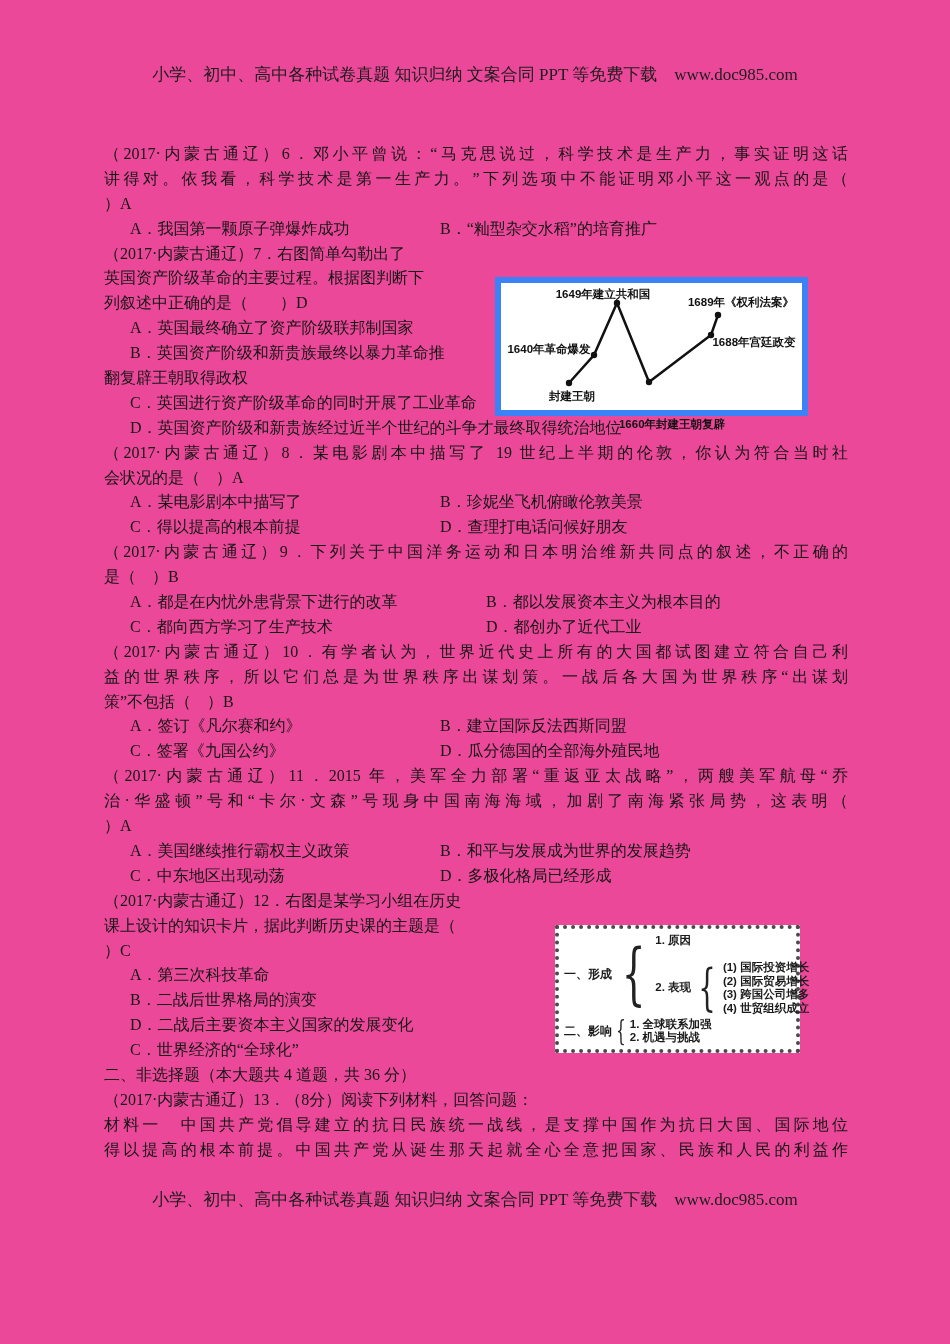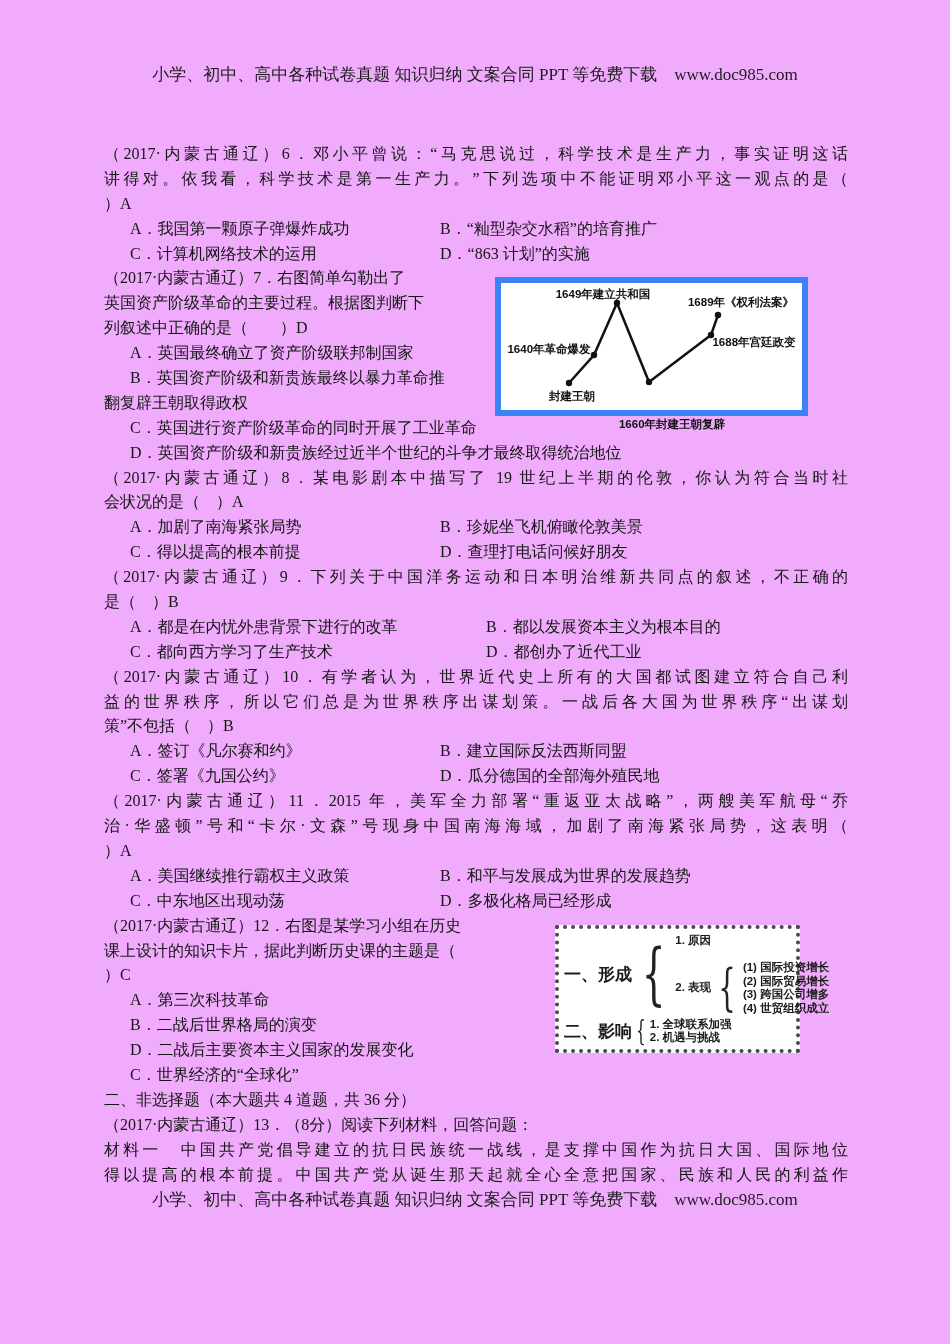--- a/index.html
+++ b/index.html
@@ -1,16 +1,16 @@
 <!DOCTYPE html>
 <html><head>
 <meta charset="utf-8">
 <style>
   html,body{margin:0;padding:0;background:#ffffff;}
-  .page{position:relative;width:950px;height:1344px;background:#f0abfc;overflow:hidden;
+  .page{position:relative;width:950px;height:1344px;background:#ec4899;overflow:hidden;
         font-family:"Liberation Serif","DejaVu Serif",serif;color:#161616;}
   .notice{position:absolute;left:0;width:100%;text-align:center;font-size:17px;
           white-space:pre;color:#1c1c1c;}
   .header-notice{top:63px;}
   .footer-notice{top:1188px;}
   .content{position:absolute;left:104px;top:142px;width:744px;}
   .ln{height:24.9px;line-height:24.9px;font-size:16px;white-space:pre;overflow:hidden;}
   .just{white-space:normal;text-align:justify;text-align-last:justify;}
   .opt{padding-left:26px;}
   .cols{display:flex;}
@@ -21,21 +21,21 @@
        border:6px solid #3b82f6;background:#fff;}
   .rev svg{position:absolute;left:0;top:0;}
   .rev .lbl{position:absolute;transform:translate(-50%,-50%);font-size:11.5px;font-weight:bold;
             white-space:nowrap;font-family:"Liberation Sans","DejaVu Sans",sans-serif;color:#111;}
   
   .card{position:absolute;left:555px;top:925px;width:245px;height:128px;box-sizing:border-box;
         border:4px dotted #4a4a4a;background:#fff;padding:2px 5px;
         display:flex;flex-direction:column;justify-content:space-evenly;
         font-family:"Liberation Sans","DejaVu Sans",sans-serif;font-weight:bold;color:#1b1b1b;}
   .card .row{display:flex;align-items:center;}
-  .card .t{font-size:17px;white-space:nowrap;text-align:right;}
+  .card .t{font-size:12px;white-space:nowrap;text-align:right;}
   .card .it{font-size:11.5px;line-height:13.5px;white-space:nowrap;}
   .brace{font-family:"DejaVu Serif",serif;font-weight:400;line-height:.8;display:inline-block;
          transform:scaleX(.55);color:#222;}
   .b1{font-size:68px;}
   .b2{font-size:50px;}
   .b3{font-size:28px;}
   .card .colbox{display:flex;flex-direction:column;justify-content:center;}
   .mb2{margin-bottom:14px;}
 </style>
 </head>
@@ -46,36 +46,32 @@
   <div class="notice header-notice">小学、初中、高中各种试卷真题 知识归纳 文案合同 PPT 等免费下载　www.doc985.com</div>
 
   <div class="content">
     <div class="ln just">（2017·内蒙古通辽）6．邓小平曾说：“马克思说过，科学技术是生产力，事实证明这话</div>
     <div class="ln just">讲得对。依我看，科学技术是第一生产力。”下列选项中不能证明邓小平这一观点的是（</div>
     <div class="ln">）A</div>
     <div class="ln opt cols">
       <span class="c1">A．我国第一颗原子弹爆炸成功</span>
       <span class="c2">B．“籼型杂交水稻”的培育推广</span>
     </div>
-    <div class="ln opt cols">
-      <span class="c1">C．计算机网络技术的运用</span>
-      <span class="c2">D．“863 计划”的实施</span>
-    </div>
     <div class="ln">（2017·内蒙古通辽）7．右图简单勾勒出了</div>
     <div class="ln">英国资产阶级革命的主要过程。根据图判断下</div>
     <div class="ln">列叙述中正确的是（　　）D</div>
     <div class="ln opt">A．英国最终确立了资产阶级联邦制国家</div>
     <div class="ln opt">B．英国资产阶级和新贵族最终以暴力革命推</div>
     <div class="ln">翻复辟王朝取得政权</div>
     <div class="ln opt">C．英国进行资产阶级革命的同时开展了工业革命</div>
     <div class="ln opt">D．英国资产阶级和新贵族经过近半个世纪的斗争才最终取得统治地位</div>
     <div class="ln just">（2017·内蒙古通辽）8．某电影剧本中描写了 19 世纪上半期的伦敦，你认为符合当时社</div>
     <div class="ln">会状况的是（　）A</div>
     <div class="ln opt cols">
-      <span class="c1">A．加剧了南海紧张局势</span>
+      <span class="c1">A．某电影剧本中描写了</span>
       <span class="c2">B．珍妮坐飞机俯瞰伦敦美景</span>
     </div>
     <div class="ln opt cols">
       <span class="c1">C．得以提高的根本前提</span>
       <span class="c2">D．查理打电话问候好朋友</span>
     </div>
     <div class="ln just">（2017·内蒙古通辽）9．下列关于中国洋务运动和日本明治维新共同点的叙述，不正确的</div>
     <div class="ln">是（　）B</div>
     <div class="ln opt cols wide">
       <span class="c1">A．都是在内忧外患背景下进行的改革</span>

